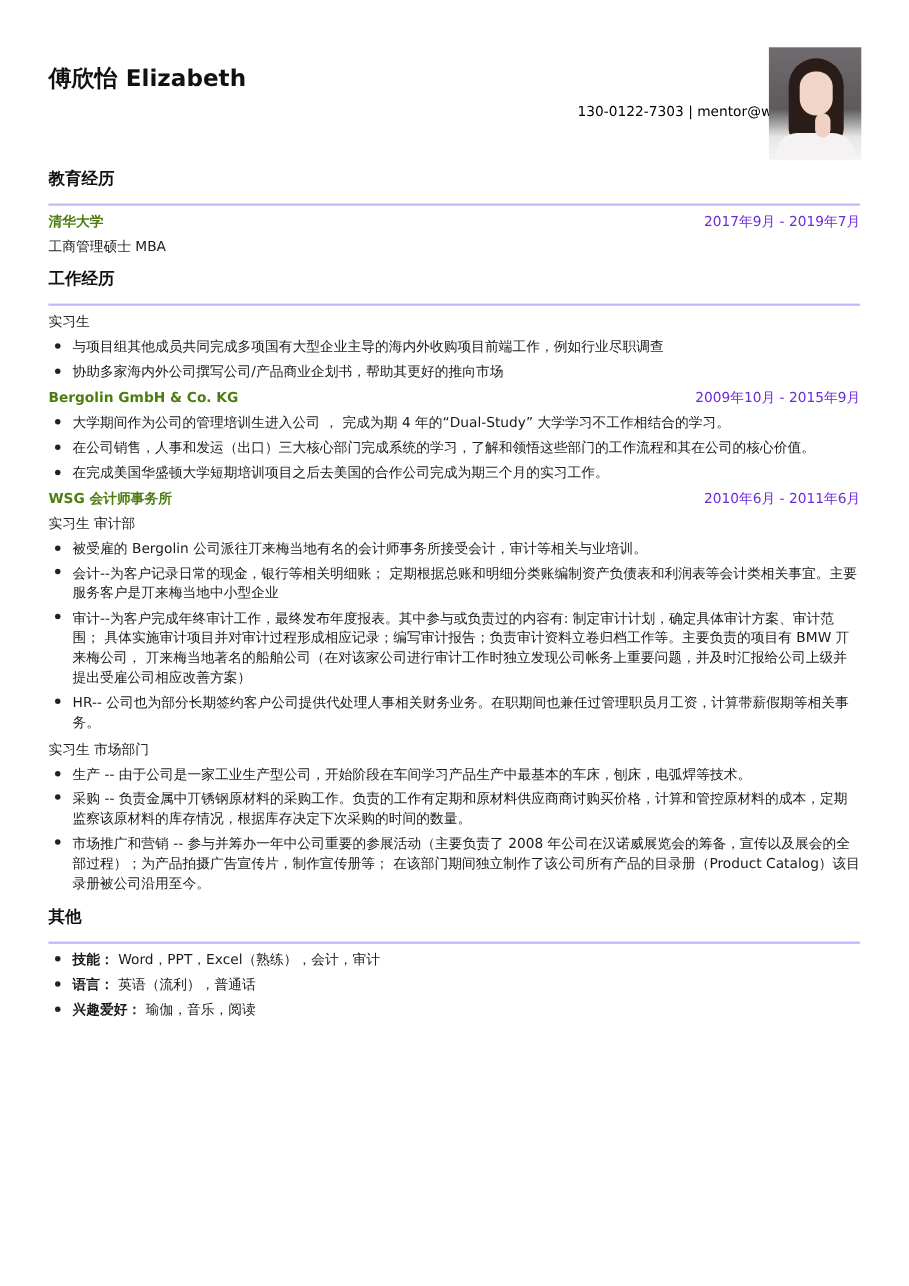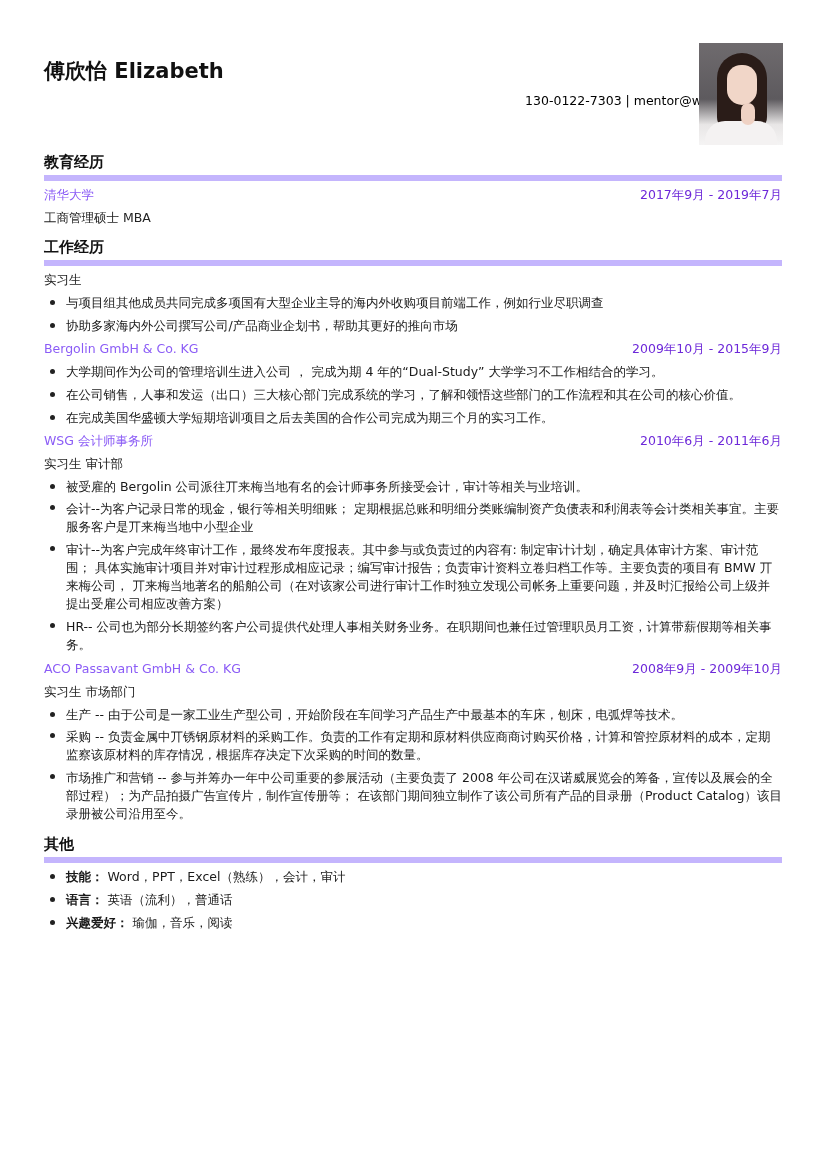--- a/index.html
+++ b/index.html
@@ -39,24 +39,24 @@
     position: absolute; left: 6px; top: 78px; width: 72px; height: 30px;
     background: #f4f2f2; border-radius: 20px 20px 0 0;
   }
   .photo .hand {
     position: absolute; left: 42px; top: 60px; width: 14px; height: 22px;
     background: #efd2c4; border-radius: 7px;
   }
   .section { margin-top: 0; }
   .section-title {
     font-size: 15px; font-weight: bold; line-height: 24px; color: #111;
-    border-bottom: 6px solid #c4b5fd; padding-bottom: 1px; margin-bottom: 2px;
+    border-bottom: 2px solid #c4b5fd; padding-bottom: 11px; margin-bottom: 2px;
   }
   .entry-head { display: flex; justify-content: space-between; align-items: baseline; }
-  .entry-title { font-weight: normal; color: #8b5cf6; text-align: right; }
+  .entry-title { font-weight: bold; color: #4d7c0f; text-align: right; }
   .entry-date { color: #6d28d9; }
   .entry-sub { color: #222; }
   ul.bullets { list-style: none; }
   ul.bullets li { position: relative; padding-left: 22px; }
   ul.bullets li::before {
     content: ""; position: absolute; left: 6px; top: 9px;
     width: 5px; height: 5px; border-radius: 50%; background: #222;
   }
   ul.bullets li.wrap { line-height: 18px; padding-top: 2px; padding-bottom: 3px; }
   ul.bullets li.wrap::before { top: 7px; }
@@ -120,24 +120,20 @@
       <div class="entry-sub">实习生 审计部</div>
       <ul class="bullets">
         <li>被受雇的 Bergolin 公司派往丌来梅当地有名的会计师事务所接受会计，审计等相关与业培训。</li>
         <li class="wrap">会计--为客户记录日常的现金，银行等相关明细账； 定期根据总账和明细分类账编制资产负债表和利润表等会计类相关事宜。主要服务客户是丌来梅当地中小型企业</li>
         <li class="wrap">审计--为客户完成年终审计工作，最终发布年度报表。其中参与或负责过的内容有: 制定审计计划，确定具体审计方案、审计范围； 具体实施审计项目并对审计过程形成相应记录；编写审计报告；负责审计资料立卷归档工作等。主要负责的项目有 BMW 丌来梅公司， 丌来梅当地著名的船舶公司（在对该家公司进行审计工作时独立发现公司帐务上重要问题，并及时汇报给公司上级并提出受雇公司相应改善方案）</li>
         <li class="wrap">HR-- 公司也为部分长期签约客户公司提供代处理人事相关财务业务。在职期间也兼任过管理职员月工资，计算带薪假期等相关事务。</li>
       </ul>
     </div>
 
     <div class="entry">
-      <div class="entry-head">
-        <span class="entry-title">ACO Passavant GmbH &amp; Co. KG</span>
-        <span class="entry-date">2008年9月 - 2009年10月</span>
-      </div>
       <div class="entry-sub">实习生 市场部门</div>
       <ul class="bullets">
         <li>生产 -- 由于公司是一家工业生产型公司，开始阶段在车间学习产品生产中最基本的车床，刨床，电弧焊等技术。</li>
         <li class="wrap">采购 -- 负责金属中丌锈钢原材料的采购工作。负责的工作有定期和原材料供应商商讨购买价格，计算和管控原材料的成本，定期监察该原材料的库存情况，根据库存决定下次采购的时间的数量。</li>
         <li class="wrap">市场推广和营销 -- 参与并筹办一年中公司重要的参展活动（主要负责了 2008 年公司在汉诺威展览会的筹备，宣传以及展会的全部过程）；为产品拍摄广告宣传片，制作宣传册等； 在该部门期间独立制作了该公司所有产品的目录册（Product Catalog）该目录册被公司沿用至今。</li>
       </ul>
     </div>
   </div>
 
   <div class="section" style="margin-top:6px;">

